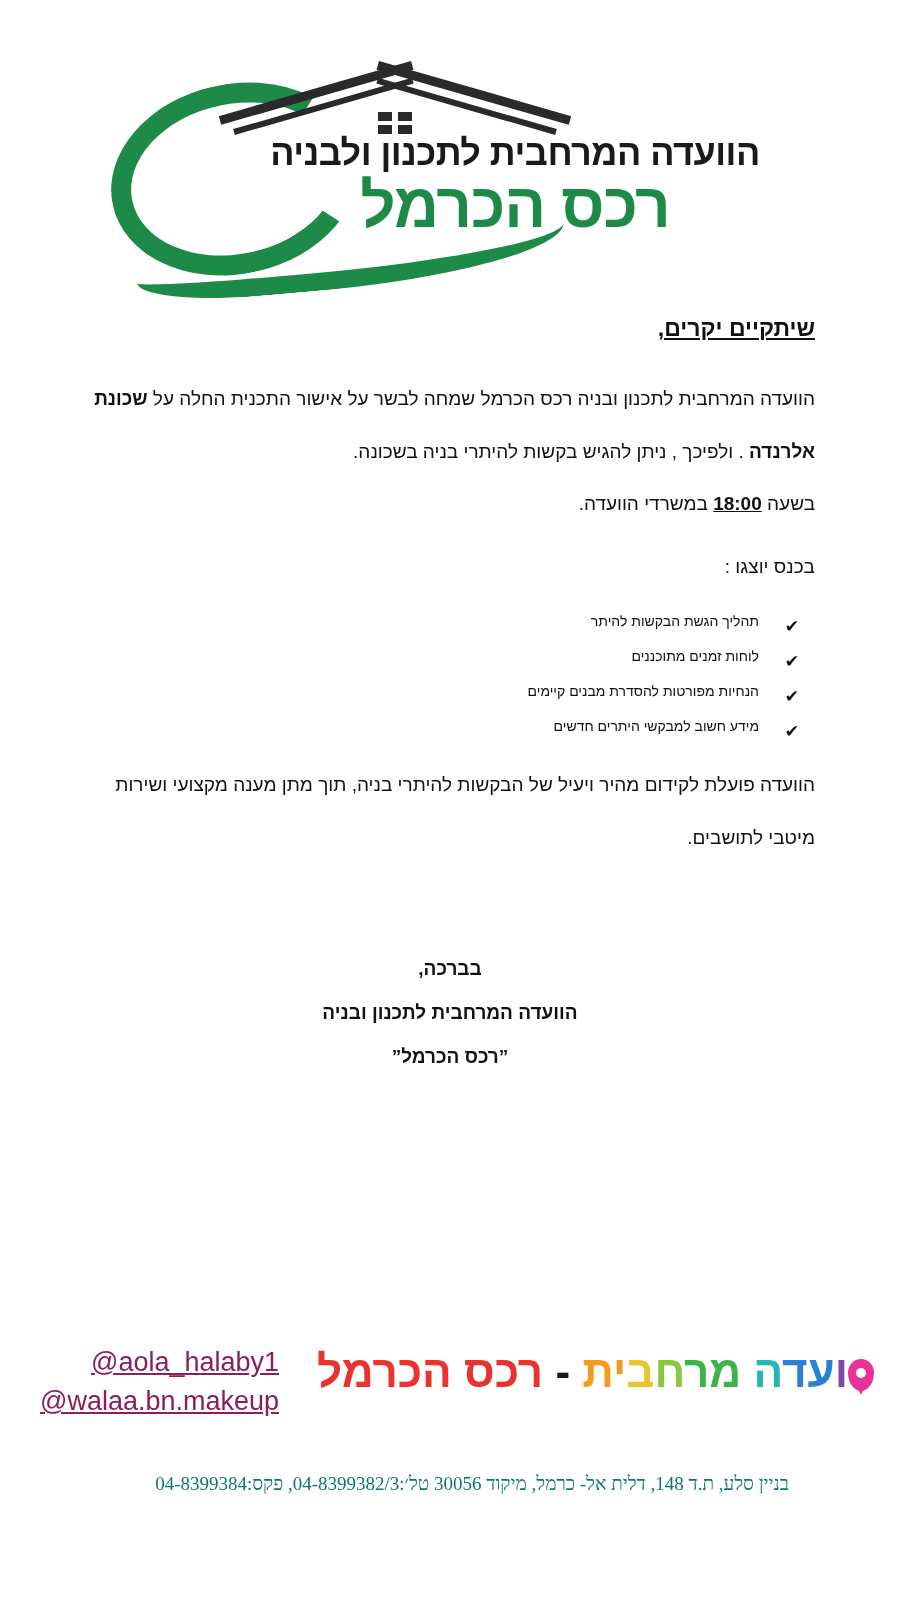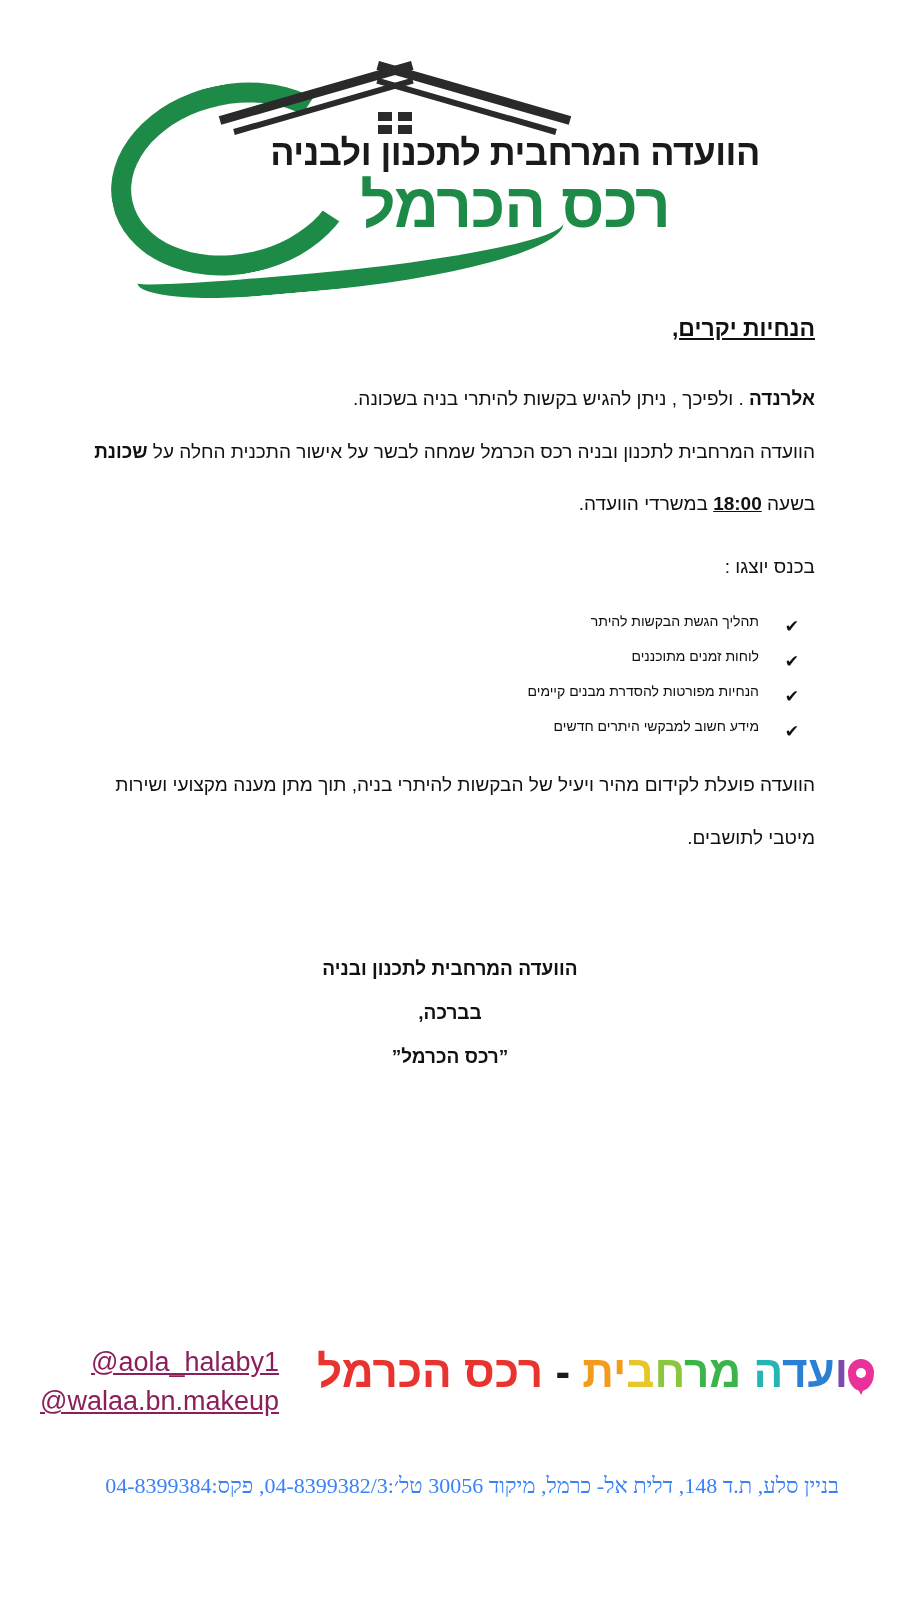--- a/index.html
+++ b/index.html
@@ -270,22 +270,22 @@
     text-align: right;
   }
 
   .footer-address {
     position: absolute;
     left: 0;
     right: 0;
     top: 148px;
     text-align: center;
     font-family: "Liberation Serif", serif;
-    font-size: 22px;
-    color: #3b82f6;
+    font-size: 19px;
+    color: #0f766e;
     direction: rtl;
     padding-left: 44px;
   }
 </style>
 </head>
 <body>
 
 <div class="logo-block">
   <div class="logo-inner">
     <div class="swoosh"></div>
@@ -299,27 +299,27 @@
           <i></i>
       </div>
     </div>
     <div class="logo-line1">הוועדה המרחבית לתכנון ולבניה</div>
     <div class="logo-line2">רכס הכרמל</div>
   </div>
 </div>
 
 <div class="doc">
 
-  <div class="greeting">הנחיות יקרים,</div>
-
+  <div class="greeting">שיתקיים יקרים,</div>
+
+  <p class="para">
+    <span>הוועדה המרחבית לתכנון ובניה רכס הכרמל שמחה לבשר על אישור התכנית החלה על </span><b>שכונת</b>
+  </p>
   <p class="para">
     <b>אלרנדה</b><span> . ולפיכך  , ניתן להגיש בקשות להיתרי בניה בשכונה.</span>
-  </p>
-  <p class="para">
-    <span>הוועדה המרחבית לתכנון ובניה רכס הכרמל שמחה לבשר על אישור התכנית החלה על </span><b>שכונת</b>
   </p>
 
 
   <p class="para small-gap">
     <span>בשעה </span><span class="u">18:00</span><span> במשרדי הוועדה.</span>
   </p>
 
   <p class="para">בכנס יוצגו :</p>
 
   <ul class="bullets">
@@ -327,22 +327,22 @@
     <li>לוחות זמנים מתוכננים</li>
     <li>הנחיות מפורטות להסדרת מבנים קיימים</li>
     <li>מידע חשוב למבקשי היתרים חדשים</li>
   </ul>
 
   <p class="para">הוועדה פועלת לקידום מהיר ויעיל של הבקשות להיתרי בניה, תוך מתן מענה מקצועי ושירות</p>
   <p class="para">מיטבי לתושבים.</p>
 
 
   <div class="signature">
+    <div>בברכה,</div>
     <div>הוועדה המרחבית לתכנון ובניה</div>
-    <div>בברכה,</div>
     <div>”רכס הכרמל”</div>
   </div>
 
 </div>
 
 <div class="footer">
   <div class="footer-brand">
     <span class="pin"></span><span id="brand-colored"><span style="color: rgb(122, 75, 168);">ו</span><span style="color: rgb(43, 127, 212);">ע</span><span style="color: rgb(43, 127, 212);">ד</span><span style="color: rgb(39, 180, 180);">ה</span><span style="color: rgb(59, 181, 74);"> מ</span><span style="color: rgb(59, 181, 74);">ר</span><span style="color: rgb(139, 198, 63);">ח</span><span style="color: rgb(232, 197, 42);">ב</span><span style="color: rgb(242, 155, 29);">י</span><span style="color: rgb(242, 155, 29);">ת</span><span style="color: rgb(26, 26, 26);"> - </span><span style="color: rgb(232, 51, 47);">רכס הכרמל</span></span>
   </div>
 

